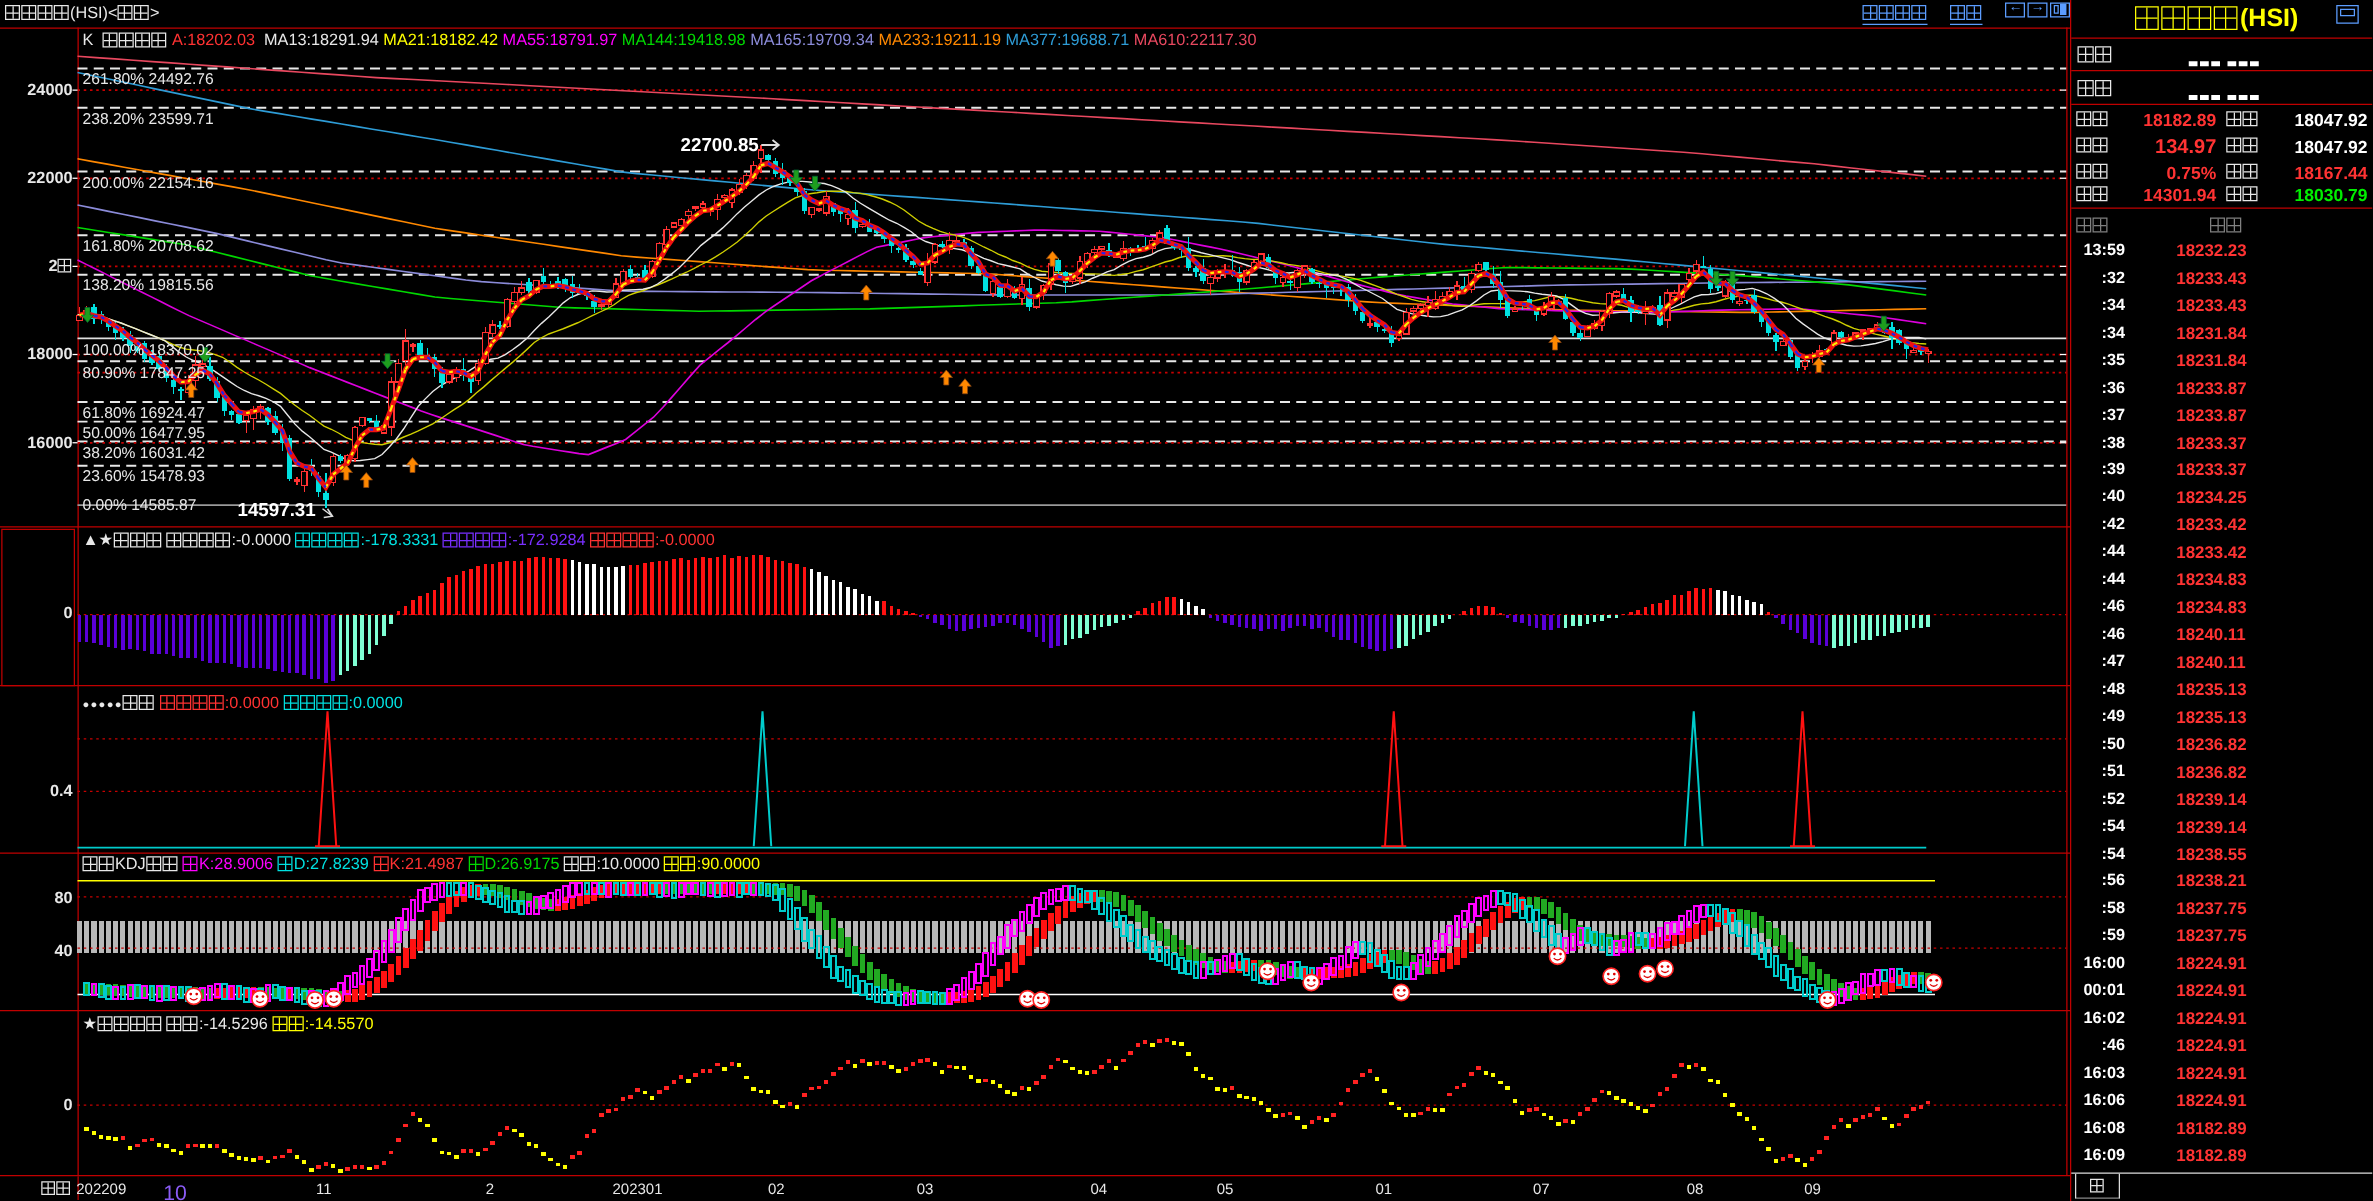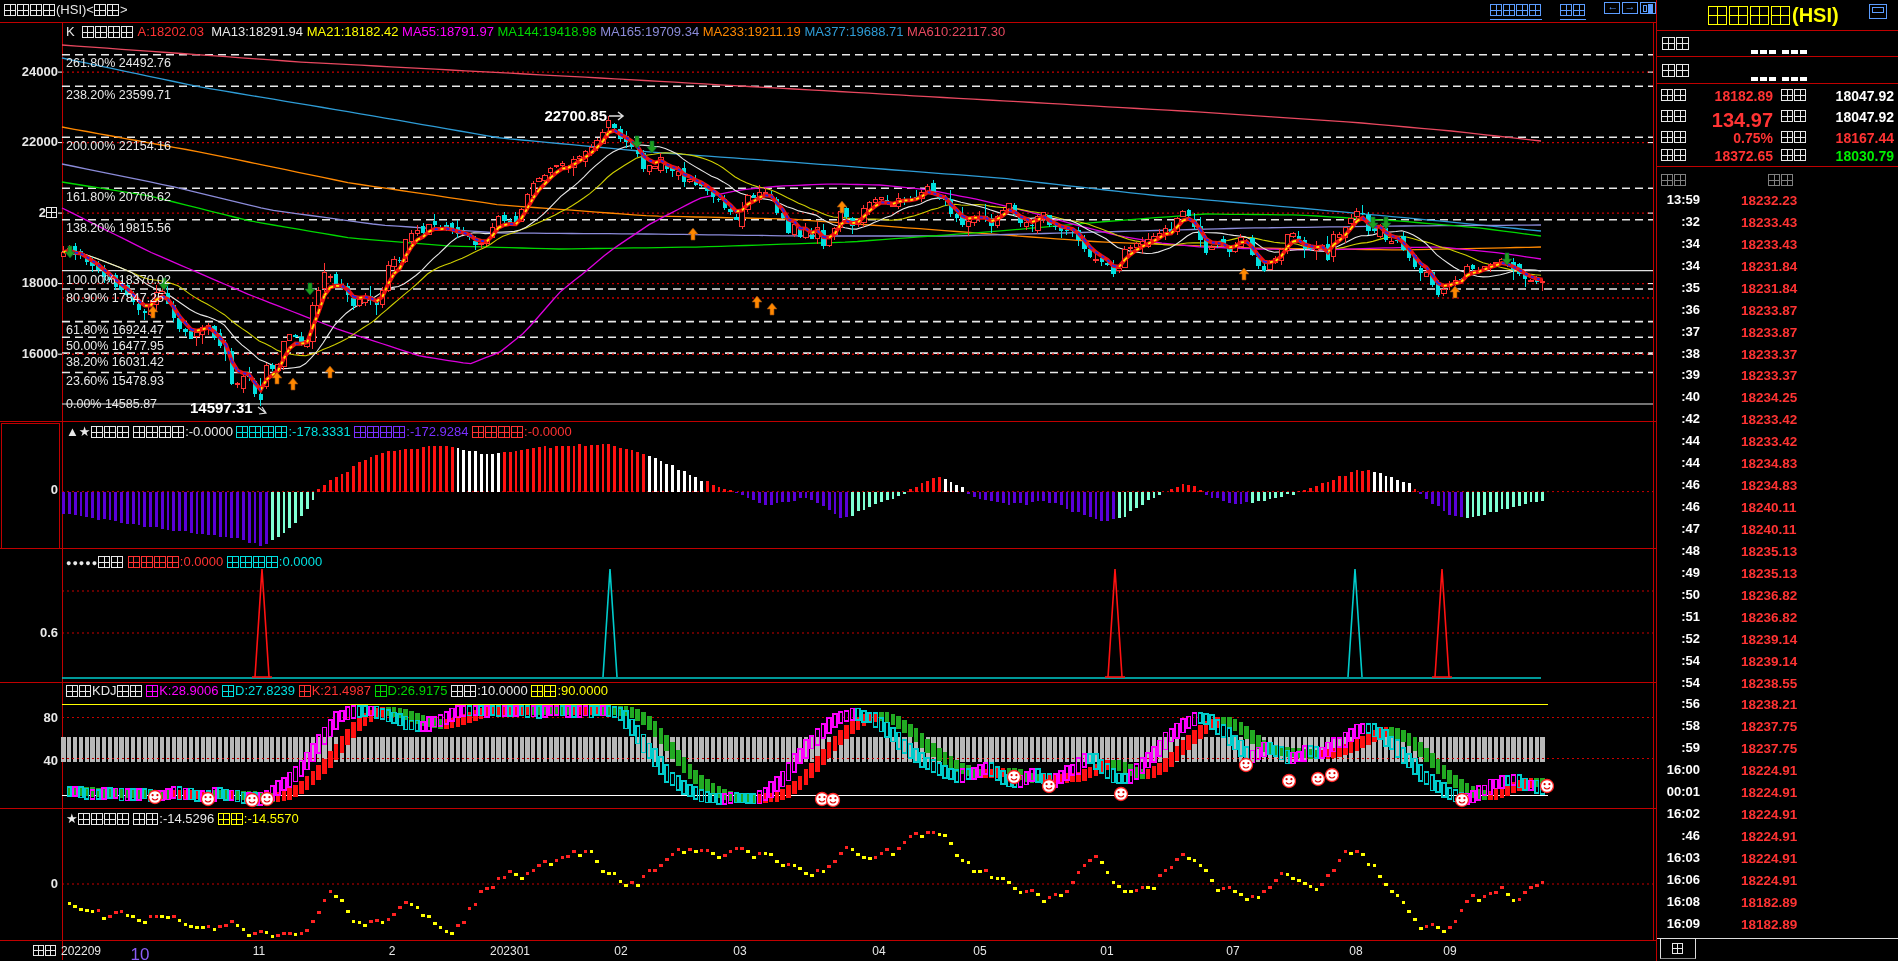--- a/index.html
+++ b/index.html
@@ -2021,21 +2021,21 @@
     <div class="t " style="left:66px;top:323.1px;font-size:12.5px;color:#e8e8e8">61.80% 16924.47</div>
     <div class="t " style="left:66px;top:338.8px;font-size:12.5px;color:#e8e8e8">50.00% 16477.95</div>
     <div class="t " style="left:66px;top:354.6px;font-size:12.5px;color:#e8e8e8">38.20% 16031.42</div>
     <div class="t " style="left:66px;top:374.0px;font-size:12.5px;color:#e8e8e8">23.60% 15478.93</div>
     <div class="t " style="left:66px;top:272.6px;font-size:12.5px;color:#e8e8e8">100.00% 18370.02</div>
     <div class="t " style="left:66px;top:396.5px;font-size:12.5px;color:#e8e8e8">0.00% 14585.87</div>
     <div class="t " style="left:66px;top:425px;font-size:13px"><span style="color:#e8e8e8">▲★</span><i class="b13" style="color:#e8e8e8"></i><i class="b13" style="color:#e8e8e8"></i><i class="b13" style="color:#e8e8e8"></i><span style="color:#e8e8e8">&nbsp;</span><i class="b13" style="color:#e8e8e8"></i><i class="b13" style="color:#e8e8e8"></i><i class="b13" style="color:#e8e8e8"></i><i class="b13" style="color:#e8e8e8"></i><span style="color:#e8e8e8">:-0.0000 </span><i class="b13" style="color:#00e0e0"></i><i class="b13" style="color:#00e0e0"></i><i class="b13" style="color:#00e0e0"></i><i class="b13" style="color:#00e0e0"></i><span style="color:#00e0e0">:-178.3331 </span><i class="b13" style="color:#7a2fff"></i><i class="b13" style="color:#7a2fff"></i><i class="b13" style="color:#7a2fff"></i><i class="b13" style="color:#7a2fff"></i><span style="color:#7a2fff">:-172.9284 </span><i class="b13" style="color:#ff3232"></i><i class="b13" style="color:#ff3232"></i><i class="b13" style="color:#ff3232"></i><i class="b13" style="color:#ff3232"></i><span style="color:#ff3232">:-0.0000</span></div>
     <div class="t r axl" style="right:1840px;top:483px;">0</div>
     <div class="t " style="left:66px;top:555px;font-size:13px"><span style="color:#e8e8e8;font-size:9px;letter-spacing:1px">●●●●●</span><i class="b13" style="color:#e8e8e8"></i><i class="b13" style="color:#e8e8e8"></i><span style="color:#ff3232"> <i class="b13" style="color:#ff3232"></i><i class="b13" style="color:#ff3232"></i><i class="b13" style="color:#ff3232"></i><i class="b13" style="color:#ff3232"></i><span style="color:#ff3232">:0.0000 </span><i class="b13" style="color:#00e0e0"></i><i class="b13" style="color:#00e0e0"></i><i class="b13" style="color:#00e0e0"></i><i class="b13" style="color:#00e0e0"></i><span style="color:#00e0e0">:0.0000</span></span></div>
     <div class="t r axl" style="right:1936px;top:583.5px;">0.8</div>
-    <div class="t r axl" style="right:1840px;top:625.5px;">0.6</div>
+    <div class="t r axl" style="right:1840px;top:625.5px;">0.4</div>
     <div class="t " style="left:66px;top:684px;font-size:13px"><i class="b13" style="color:#e8e8e8"></i><i class="b13" style="color:#e8e8e8"></i><span style="color:#e8e8e8">KDJ</span><i class="b13" style="color:#e8e8e8"></i><i class="b13" style="color:#e8e8e8"></i><span style="color:#ff00ff">&nbsp;</span><i class="b13" style="color:#ff00ff"></i><span style="color:#ff00ff">K:28.9006 </span><i class="b13" style="color:#00e0e0"></i><span style="color:#00e0e0">D:27.8239 </span><i class="b13" style="color:#ff3232"></i><span style="color:#ff3232">K:21.4987 </span><i class="b13" style="color:#00d800"></i><span style="color:#00d800">D:26.9175 </span><i class="b13" style="color:#e8e8e8"></i><i class="b13" style="color:#e8e8e8"></i><span style="color:#e8e8e8">:10.0000 </span><i class="b13" style="color:#ffff00"></i><i class="b13" style="color:#ffff00"></i><span style="color:#ffff00">:90.0000</span></div>
     <div class="t r axl" style="right:1840px;top:710.5px;">80</div>
     <div class="t r axl" style="right:1840px;top:753.5px;">40</div>
     <div class="t " style="left:66px;top:812px;font-size:13px"><span style="color:#e8e8e8">★</span><i class="b13" style="color:#e8e8e8"></i><i class="b13" style="color:#e8e8e8"></i><i class="b13" style="color:#e8e8e8"></i><i class="b13" style="color:#e8e8e8"></i><span style="color:#e8e8e8">&nbsp;</span><i class="b13" style="color:#e8e8e8"></i><i class="b13" style="color:#e8e8e8"></i><span style="color:#e8e8e8">:-14.5296 </span><i class="b13" style="color:#ffff00"></i><i class="b13" style="color:#ffff00"></i><span style="color:#ffff00">:-14.5570</span></div>
     <div class="t r axl" style="right:1840px;top:876.5px;">0</div>
     <div class="t " style="left:33px;top:945px;font-size:12px"><i class="b12" style="color:#e8e8e8"></i><i class="b12" style="color:#e8e8e8"></i></div>
     <div style="position:absolute;left:62px;top:941px;width:1px;height:19px;background:#c00000"></div>
     <div class="t" style="left:81px;top:945px;transform:translateX(-50%);font-size:12px;color:#e8e8e8">202209</div>
     <div class="t" style="left:140px;top:945px;transform:translateX(-50%);font-size:17px;color:#8b5cf6">10</div>
     <div class="t" style="left:259px;top:945px;transform:translateX(-50%);font-size:12px;color:#e8e8e8">11</div>
@@ -2060,29 +2060,29 @@
     <div style="position:absolute;left:1657px;top:166px;width:241px;height:1px;background:#c00000"></div>
     <div class="t" style="left:1662px;top:35px;font-size:14px;color:#e8e8e8"><i class="b14" style="color:#e8e8e8"></i><i class="b14" style="color:#e8e8e8"></i></div>
     <div class="t" style="left:1662px;top:62px;font-size:14px;color:#e8e8e8"><i class="b14" style="color:#e8e8e8"></i><i class="b14" style="color:#e8e8e8"></i></div>
     <div class="t" style="left:1751px;top:40px"><span style="display:inline-block;width:7px;height:4px;background:#fff;margin-right:2px"></span><span style="display:inline-block;width:7px;height:4px;background:#fff;margin-right:2px"></span><span style="display:inline-block;width:7px;height:4px;background:#fff;margin-right:2px"></span><span style="display:inline-block;width:4px"></span><span style="display:inline-block;width:7px;height:4px;background:#fff;margin-right:2px"></span><span style="display:inline-block;width:7px;height:4px;background:#fff;margin-right:2px"></span><span style="display:inline-block;width:7px;height:4px;background:#fff;margin-right:2px"></span></div>
     <div class="t" style="left:1751px;top:67px"><span style="display:inline-block;width:7px;height:4px;background:#fff;margin-right:2px"></span><span style="display:inline-block;width:7px;height:4px;background:#fff;margin-right:2px"></span><span style="display:inline-block;width:7px;height:4px;background:#fff;margin-right:2px"></span><span style="display:inline-block;width:4px"></span><span style="display:inline-block;width:7px;height:4px;background:#fff;margin-right:2px"></span><span style="display:inline-block;width:7px;height:4px;background:#fff;margin-right:2px"></span><span style="display:inline-block;width:7px;height:4px;background:#fff;margin-right:2px"></span></div>
     <div class="t" style="left:1661px;top:88px;font-size:13px;color:#e8e8e8"><i class="b13" style="color:#e8e8e8"></i><i class="b13" style="color:#e8e8e8"></i></div>
     <div class="t r" style="right:125px;top:88px;font-size:14px;font-weight:bold;color:#ff3333">18182.89</div>
     <div class="t" style="left:1781px;top:88px;font-size:13px;color:#e8e8e8"><i class="b13" style="color:#e8e8e8"></i><i class="b13" style="color:#e8e8e8"></i></div>
     <div class="t r" style="right:4px;top:88px;font-size:14px;font-weight:bold;color:#ffffff">18047.92</div>
     <div class="t" style="left:1661px;top:109px;font-size:13px;color:#e8e8e8"><i class="b13" style="color:#e8e8e8"></i><i class="b13" style="color:#e8e8e8"></i></div>
-    <div class="t r" style="right:125px;top:109px;font-size:20px;font-weight:bold;color:#ff3333">134.97</div>
+    <div class="t r" style="right:125px;top:109px;font-size:16px;font-weight:bold;color:#ff3333">134.97</div>
     <div class="t" style="left:1781px;top:109px;font-size:13px;color:#e8e8e8"><i class="b13" style="color:#e8e8e8"></i><i class="b13" style="color:#e8e8e8"></i></div>
     <div class="t r" style="right:4px;top:109px;font-size:14px;font-weight:bold;color:#ffffff">18047.92</div>
     <div class="t" style="left:1661px;top:130px;font-size:13px;color:#e8e8e8"><i class="b13" style="color:#e8e8e8"></i><i class="b13" style="color:#e8e8e8"></i></div>
     <div class="t r" style="right:125px;top:130px;font-size:14px;font-weight:bold;color:#ff3333">0.75%</div>
     <div class="t" style="left:1781px;top:130px;font-size:13px;color:#e8e8e8"><i class="b13" style="color:#e8e8e8"></i><i class="b13" style="color:#e8e8e8"></i></div>
     <div class="t r" style="right:4px;top:130px;font-size:14px;font-weight:bold;color:#ff3333">18167.44</div>
     <div class="t" style="left:1661px;top:148px;font-size:13px;color:#e8e8e8"><i class="b13" style="color:#e8e8e8"></i><i class="b13" style="color:#e8e8e8"></i></div>
-    <div class="t r" style="right:125px;top:148px;font-size:14px;font-weight:bold;color:#ff3333">18372.65</div>
+    <div class="t r" style="right:125px;top:148px;font-size:14px;font-weight:bold;color:#ff3333">14301.94</div>
     <div class="t" style="left:1781px;top:148px;font-size:13px;color:#e8e8e8"><i class="b13" style="color:#e8e8e8"></i><i class="b13" style="color:#e8e8e8"></i></div>
     <div class="t r" style="right:4px;top:148px;font-size:14px;font-weight:bold;color:#00ee00">18030.79</div>
     <div class="t" style="left:1661px;top:173px;font-size:13px;color:#808080"><i class="b13" style="color:#808080"></i><i class="b13" style="color:#808080"></i></div>
     <div class="t" style="left:1768px;top:173px;font-size:13px;color:#808080"><i class="b13" style="color:#808080"></i><i class="b13" style="color:#808080"></i></div>
     <div class="t r" style="right:198px;top:193.0px;font-size:13px;font-weight:bold;color:#fff">13:59</div>
     <div class="t" style="left:1741px;top:193.0px;font-size:13.5px;font-weight:bold;color:#ff3333">18232.23</div>
     <div class="t r" style="right:198px;top:214.9px;font-size:13px;font-weight:bold;color:#fff">:32</div>
     <div class="t" style="left:1741px;top:214.9px;font-size:13.5px;font-weight:bold;color:#ff3333">18233.43</div>
     <div class="t r" style="right:198px;top:236.9px;font-size:13px;font-weight:bold;color:#fff">:34</div>
     <div class="t" style="left:1741px;top:236.9px;font-size:13.5px;font-weight:bold;color:#ff3333">18233.43</div>

